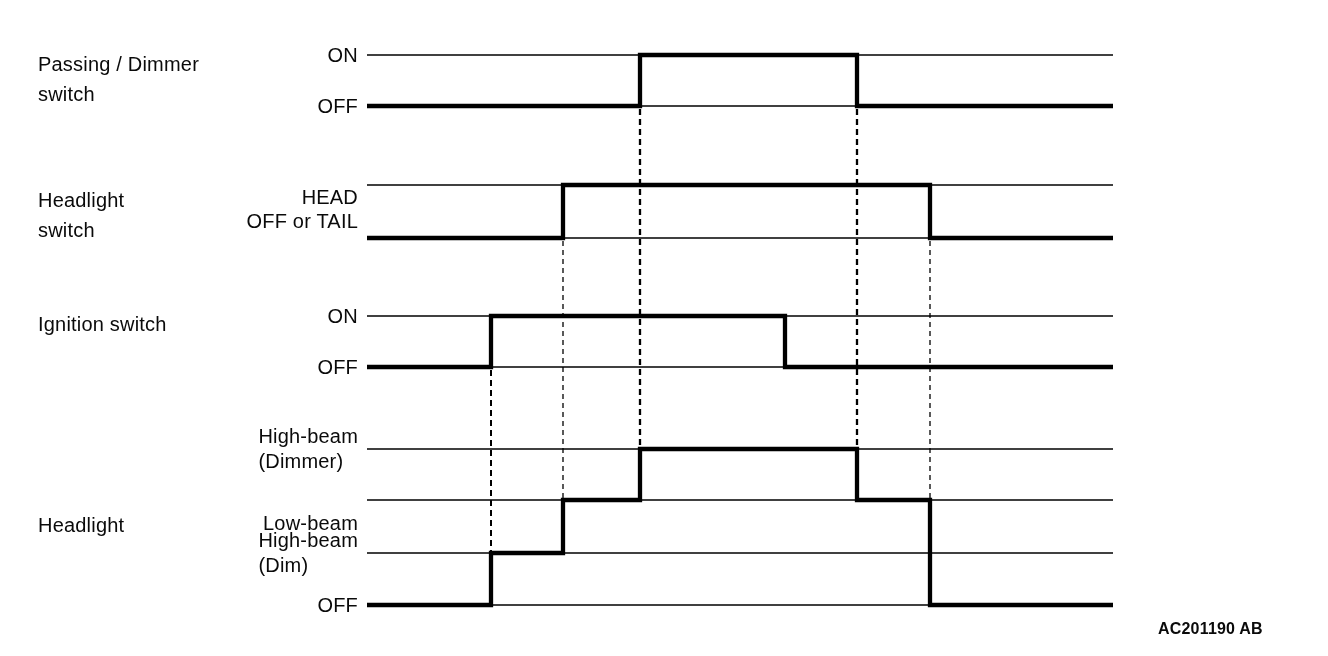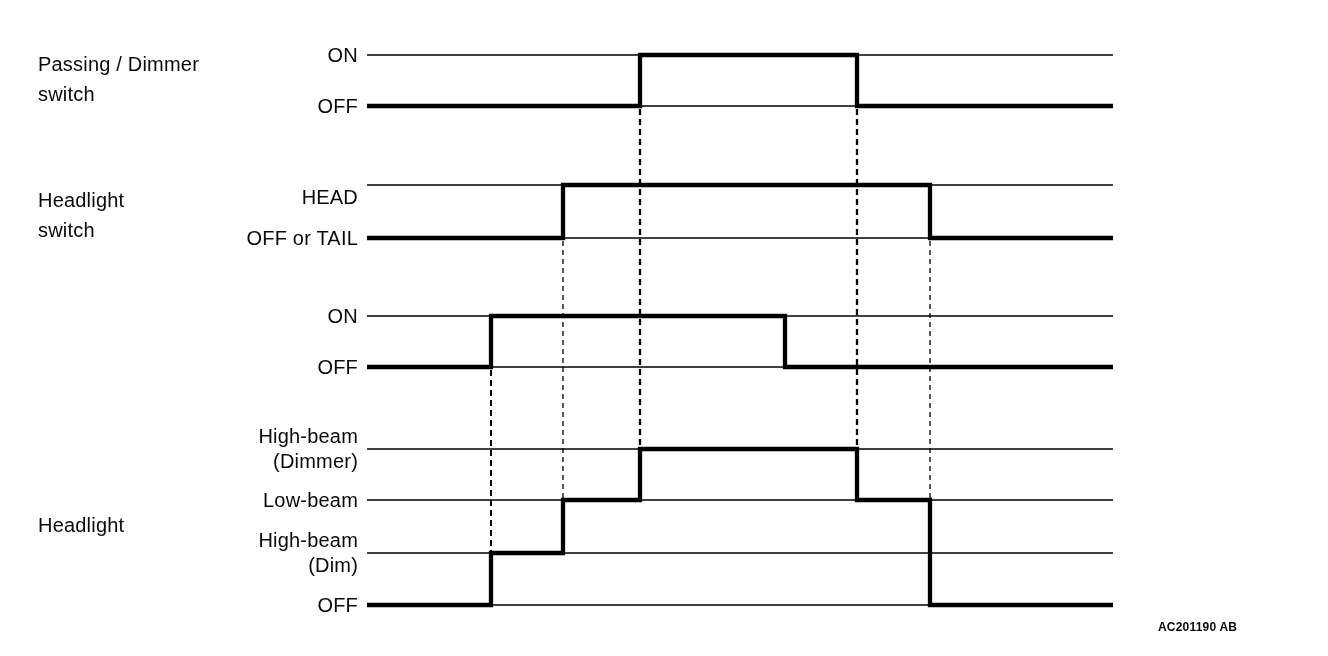--- a/index.html
+++ b/index.html
@@ -30,31 +30,31 @@
     letter-spacing: 0.2px;
     white-space: nowrap;
     color: #0a0a0a;
   }
   .section-label {
     left: 38px;
     line-height: 30px;
   }
   .level-label {
     right: 970px;
-    text-align: right;
+    text-align: left;
     line-height: 22px;
   }
   .level-label.two-line {
     line-height: 25px;
   }
   .figure-code {
     position: absolute;
     left: 1158px;
     top: 608px;
-    font-size: 12px;
+    font-size: 16px;
     font-weight: bold;
     letter-spacing: 0.2px;
     white-space: nowrap;
     color: #0a0a0a;
   }
 </style>
 </head>
 <body>
 
 <div class="stage">
@@ -83,39 +83,40 @@
 
   <div class="label section-label" style="top:37px">
     <div>Passing / Dimmer</div>
     <div>switch</div>
   </div>
   <div class="label section-label" style="top:173px">
     <div>Headlight</div>
     <div>switch</div>
   </div>
   <div class="label section-label" style="top:297px">
+    <div>Ignition switch</div>
   </div>
   <div class="label section-label" style="top:498px">
     <div>Headlight</div>
   </div>
 
   <div class="label level-label" style="top:32px">ON</div>
   <div class="label level-label" style="top:83px">OFF</div>
 
   <div class="label level-label" style="top:174px">HEAD</div>
-  <div class="label level-label" style="top:215px">OFF or TAIL</div>
+  <div class="label level-label" style="top:198px">OFF or TAIL</div>
 
   <div class="label level-label" style="top:293px">ON</div>
   <div class="label level-label" style="top:344px">OFF</div>
 
   <div class="label level-label two-line" style="top:412px">
     <div>High-beam</div>
     <div>(Dimmer)</div>
   </div>
-  <div class="label level-label" style="top:477px">Low-beam</div>
+  <div class="label level-label" style="top:500px">Low-beam</div>
   <div class="label level-label two-line" style="top:516px">
     <div>High-beam</div>
     <div>(Dim)</div>
   </div>
   <div class="label level-label" style="top:582px">OFF</div>
 
   <div class="figure-code">AC201190 AB</div>
 
 </div>
 

